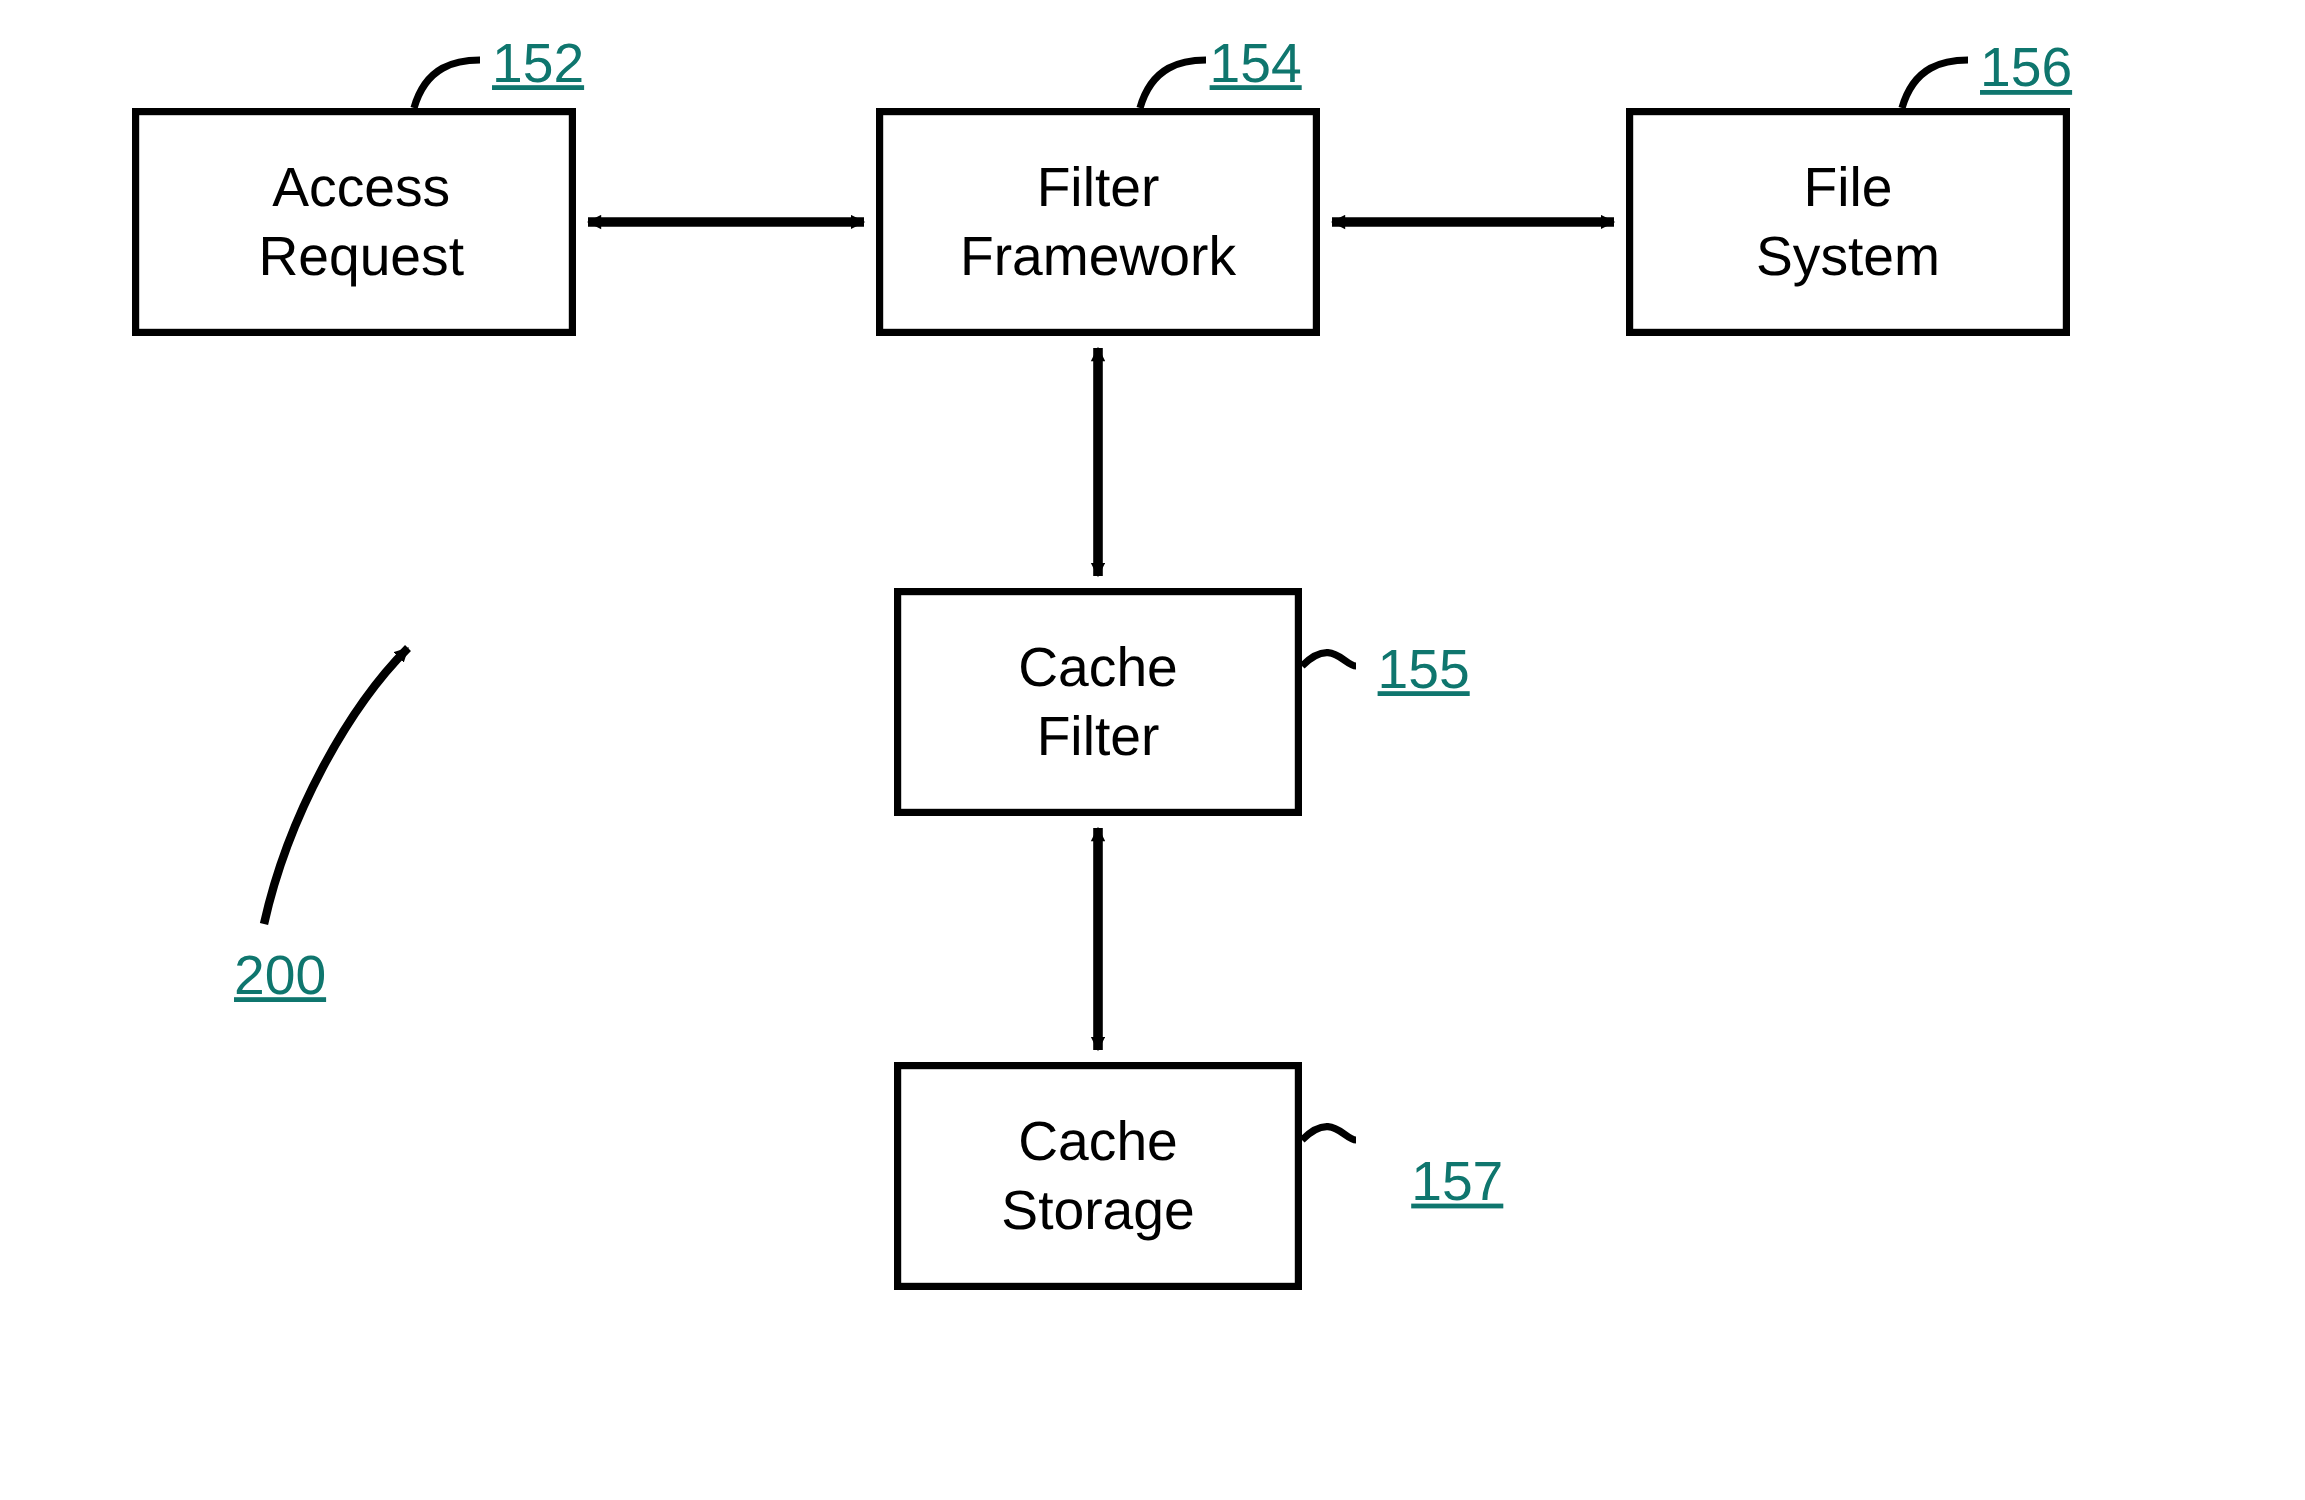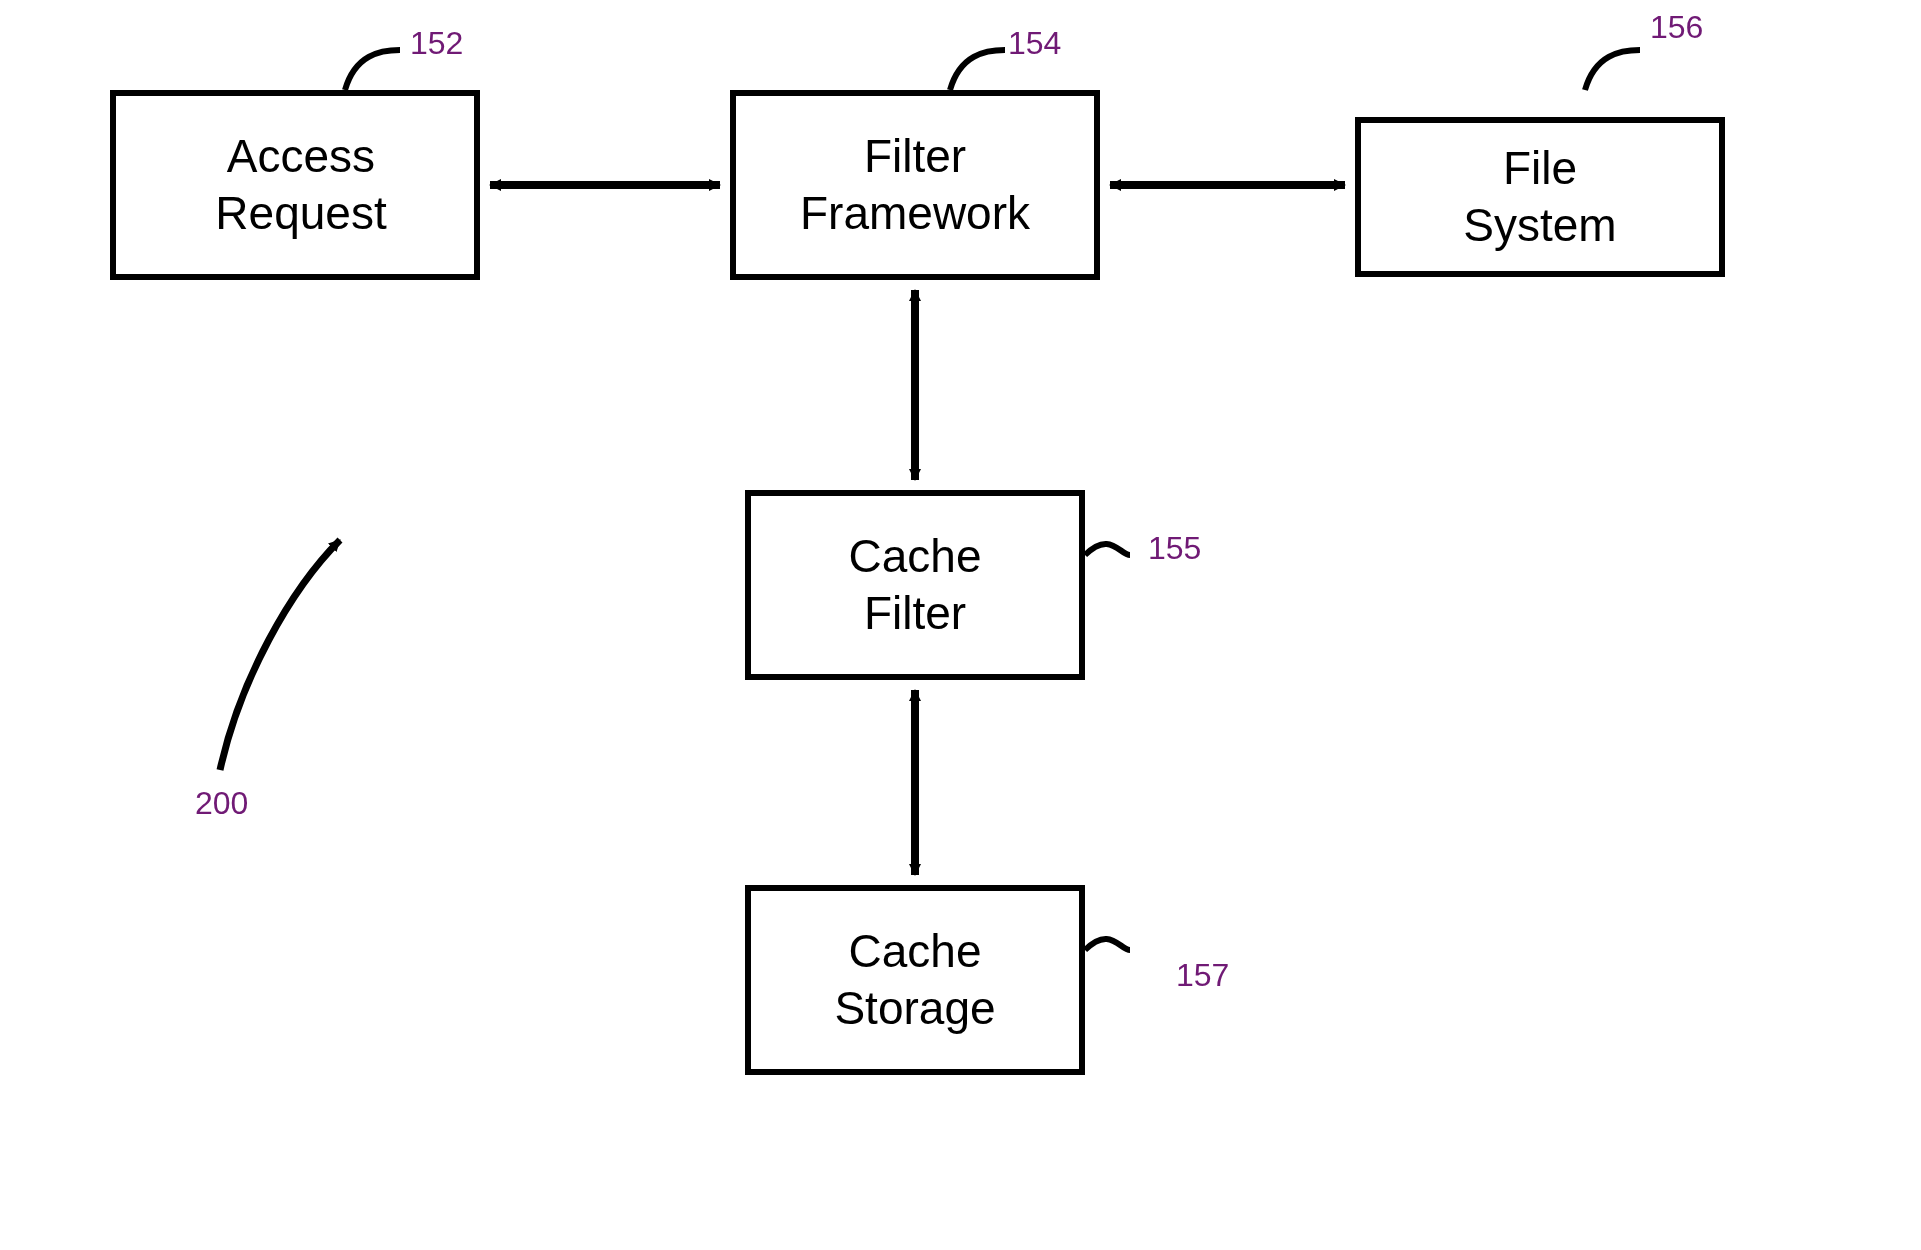--- a/index.html
+++ b/index.html
@@ -22,22 +22,23 @@
     display: flex;
     align-items: center;
     justify-content: center;
     text-align: center;
     font-size: 46px;
     line-height: 1.25;
     box-sizing: border-box;
   }
   .ref-label {
     position: absolute;
-    font-size: 32px;
-    color: #701a75;
+    font-size: 46px;
+    color: #0f766e;
+    text-decoration: underline;
   }
   svg.overlay {
     position: absolute;
     left: 0;
     top: 0;
     width: 1921px;
     height: 1250px;
     pointer-events: none;
   }
 </style>
@@ -47,35 +48,35 @@
 <div class="canvas">
 
   <div class="box" style="left:110px; top:90px; width:370px; height:190px;padding-left:12px;">
     <span>Access<br>Request</span>
   </div>
 
   <div class="box" style="left:730px; top:90px; width:370px; height:190px;">
     <span>Filter<br>Framework</span>
   </div>
 
-  <div class="box" style="left:1355px; top:90px; width:370px; height:160px;margin-top:27px;">
+  <div class="box" style="left:1355px; top:90px; width:370px; height:190px;">
     <span>File<br>System</span>
   </div>
 
   <div class="box" style="left:745px; top:490px; width:340px; height:190px;">
     <span>Cache<br>Filter</span>
   </div>
 
   <div class="box" style="left:745px; top:885px; width:340px; height:190px;">
     <span>Cache<br>Storage</span>
   </div>
 
   <div class="ref-label" style="left:410px; top:25px;">152</div>
   <div class="ref-label" style="left:1008px; top:25px;">154</div>
-  <div class="ref-label" style="left:1650px; top:9px;text-align:right;">156</div>
+  <div class="ref-label" style="left:1650px; top:29px;text-align:right;">156</div>
   <div class="ref-label" style="left:1148px; top:530px;">155</div>
   <div class="ref-label" style="left:1176px; top:925px;margin-top:32px;">157</div>
   <div class="ref-label" style="left:195px; top:785px;">200</div>
 
   <svg class="overlay" viewBox="0 0 1921 1250">
     <defs>
       <marker id="arrowR" markerWidth="14" markerHeight="14" refX="11" refY="6" orient="auto" markerUnits="userSpaceOnUse">
         <path d="M0,0 L12,6 L0,12 Z" fill="#000"></path>
       </marker>
       <marker id="arrowL" markerWidth="14" markerHeight="14" refX="1" refY="6" orient="auto" markerUnits="userSpaceOnUse">

